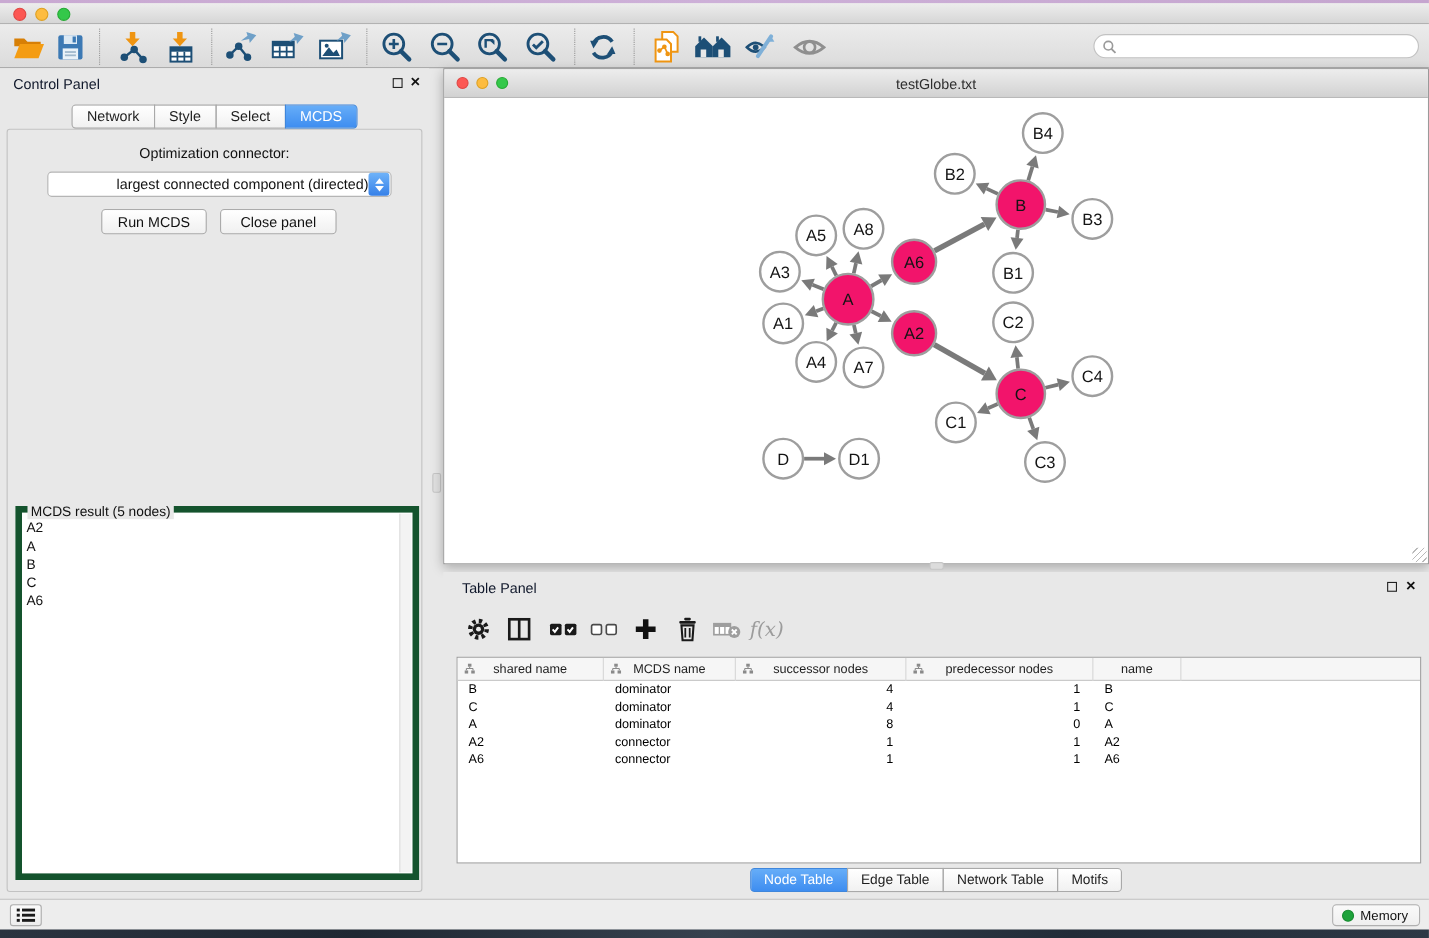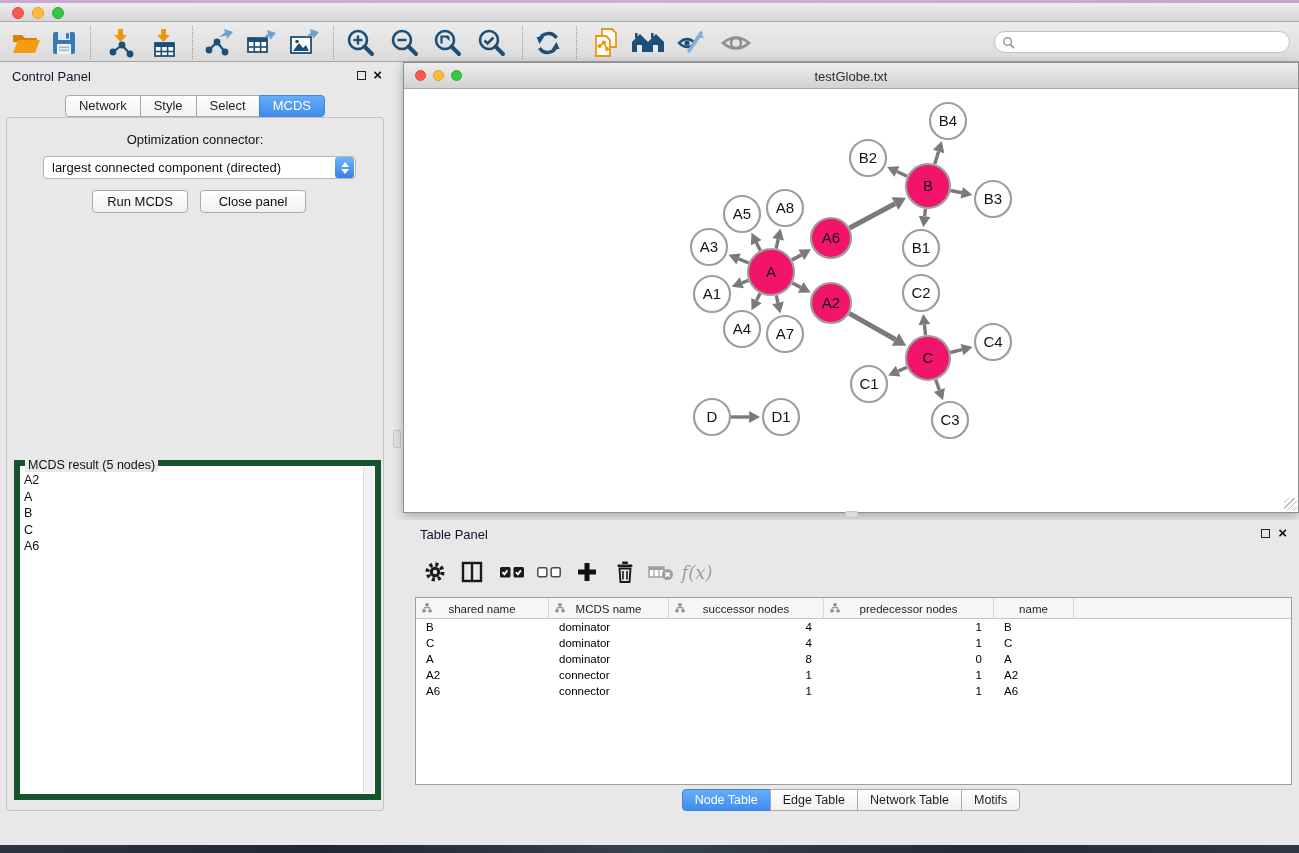--- a/index.html
+++ b/index.html
@@ -33,21 +33,21 @@
 
   .segmented { display:flex; }
   .seg { height:22px; line-height:20px; padding:0 13px; font-size:13px; color:#1E1E1E; background:linear-gradient(#FFFFFF,#F1F1F1); border:1px solid #A9A9A9; margin-left:-1px; cursor:default; }
   .seg:first-child { border-radius:4px 0 0 4px; margin-left:0; }
   .seg:last-child { border-radius:0 4px 4px 0; }
   .seg.sel { background:linear-gradient(#66ADF8,#3E8DF0); color:#fff; border-color:#3F86DB; }
   .cp-tabs { position:absolute; top:33px; left:0; width:100%; display:flex; justify-content:center; }
 
   .cp-content { position:absolute; left:6px; right:6px; top:55px; bottom:4px; border:1px solid #C2C2C2; border-radius:3px; }
   .opt-label { position:absolute; top:70px; width:100%; text-align:center; font-size:13px; color:#111; }
-  .dropdown { position:absolute; left:43px; top:94px; width:313px; height:23px; background:#fff; border:1px solid #B5B5B5; border-radius:4px; display:flex; align-items:center; }
+  .dropdown { position:absolute; left:43px; top:94px; width:313px; height:23px; background:#fff; border:1px solid #B5B5B5; border-radius:4px; display:flex; align-items:center;text-align:right; }
   .dropdown .val { flex:1; font-size:13px; color:#111; padding-left:8px; white-space:nowrap; overflow:hidden; }
   .dd-stepper { width:19px; height:21px; margin-right:1px; border-radius:3px; background:linear-gradient(#6FB3F9,#3580E8); display:flex; flex-direction:column; align-items:center; justify-content:center; gap:2px; }
   .dd-up { width:0; height:0; border-left:4px solid transparent; border-right:4px solid transparent; border-bottom:5px solid #fff; }
   .dd-down { width:0; height:0; border-left:4px solid transparent; border-right:4px solid transparent; border-top:5px solid #fff; }
   .btn { position:absolute; top:128px; height:23px; background:linear-gradient(#FFFFFF,#F0F0F0); border:1px solid #ABABAB; border-radius:4px; font-size:13px; color:#111; text-align:center; line-height:21px; }
   .btn-run { left:92px; width:96px; }
   .btn-close { left:200px; width:106px; }
 
   .result-box { position:absolute; left:14px; top:398px; width:367px; height:340px; background:#fff; border:6px solid #14532d; }
   .result-legend { position:absolute; top:-8px; left:5px; background:#E8E8E8; padding:0 3px; font-size:12.5px; color:#111; }
@@ -559,15 +559,33 @@
     <div class="tp-tabs">
         <div class="segmented">
           <div class="seg sel">Node Table</div>
           <div class="seg">Edge Table</div>
           <div class="seg">Network Table</div>
           <div class="seg">Motifs</div>
         </div>
       </div>
   </div>
 
+  <div class="statusbar">
+    <div class="list-btn">
+      <svg width="17" height="14" viewBox="0 0 17 14">
+          <g fill="#1A1A1A">
+            <rect x="0" y="1" width="3" height="2.6"></rect>
+            <rect x="5" y="1" width="12" height="2.6"></rect>
+            <rect x="0" y="5.7" width="3" height="2.6"></rect>
+            <rect x="5" y="5.7" width="12" height="2.6"></rect>
+            <rect x="0" y="10.4" width="3" height="2.6"></rect>
+            <rect x="5" y="10.4" width="12" height="2.6"></rect>
+          </g>
+        </svg>
+    </div>
+    <div class="mem-btn">
+      <span class="mem-dot"></span>
+      <span>Memory</span>
+    </div>
+  </div>
   <div class="deskstrip-bottom"></div>
 
 </div>
 
 </body></html>

